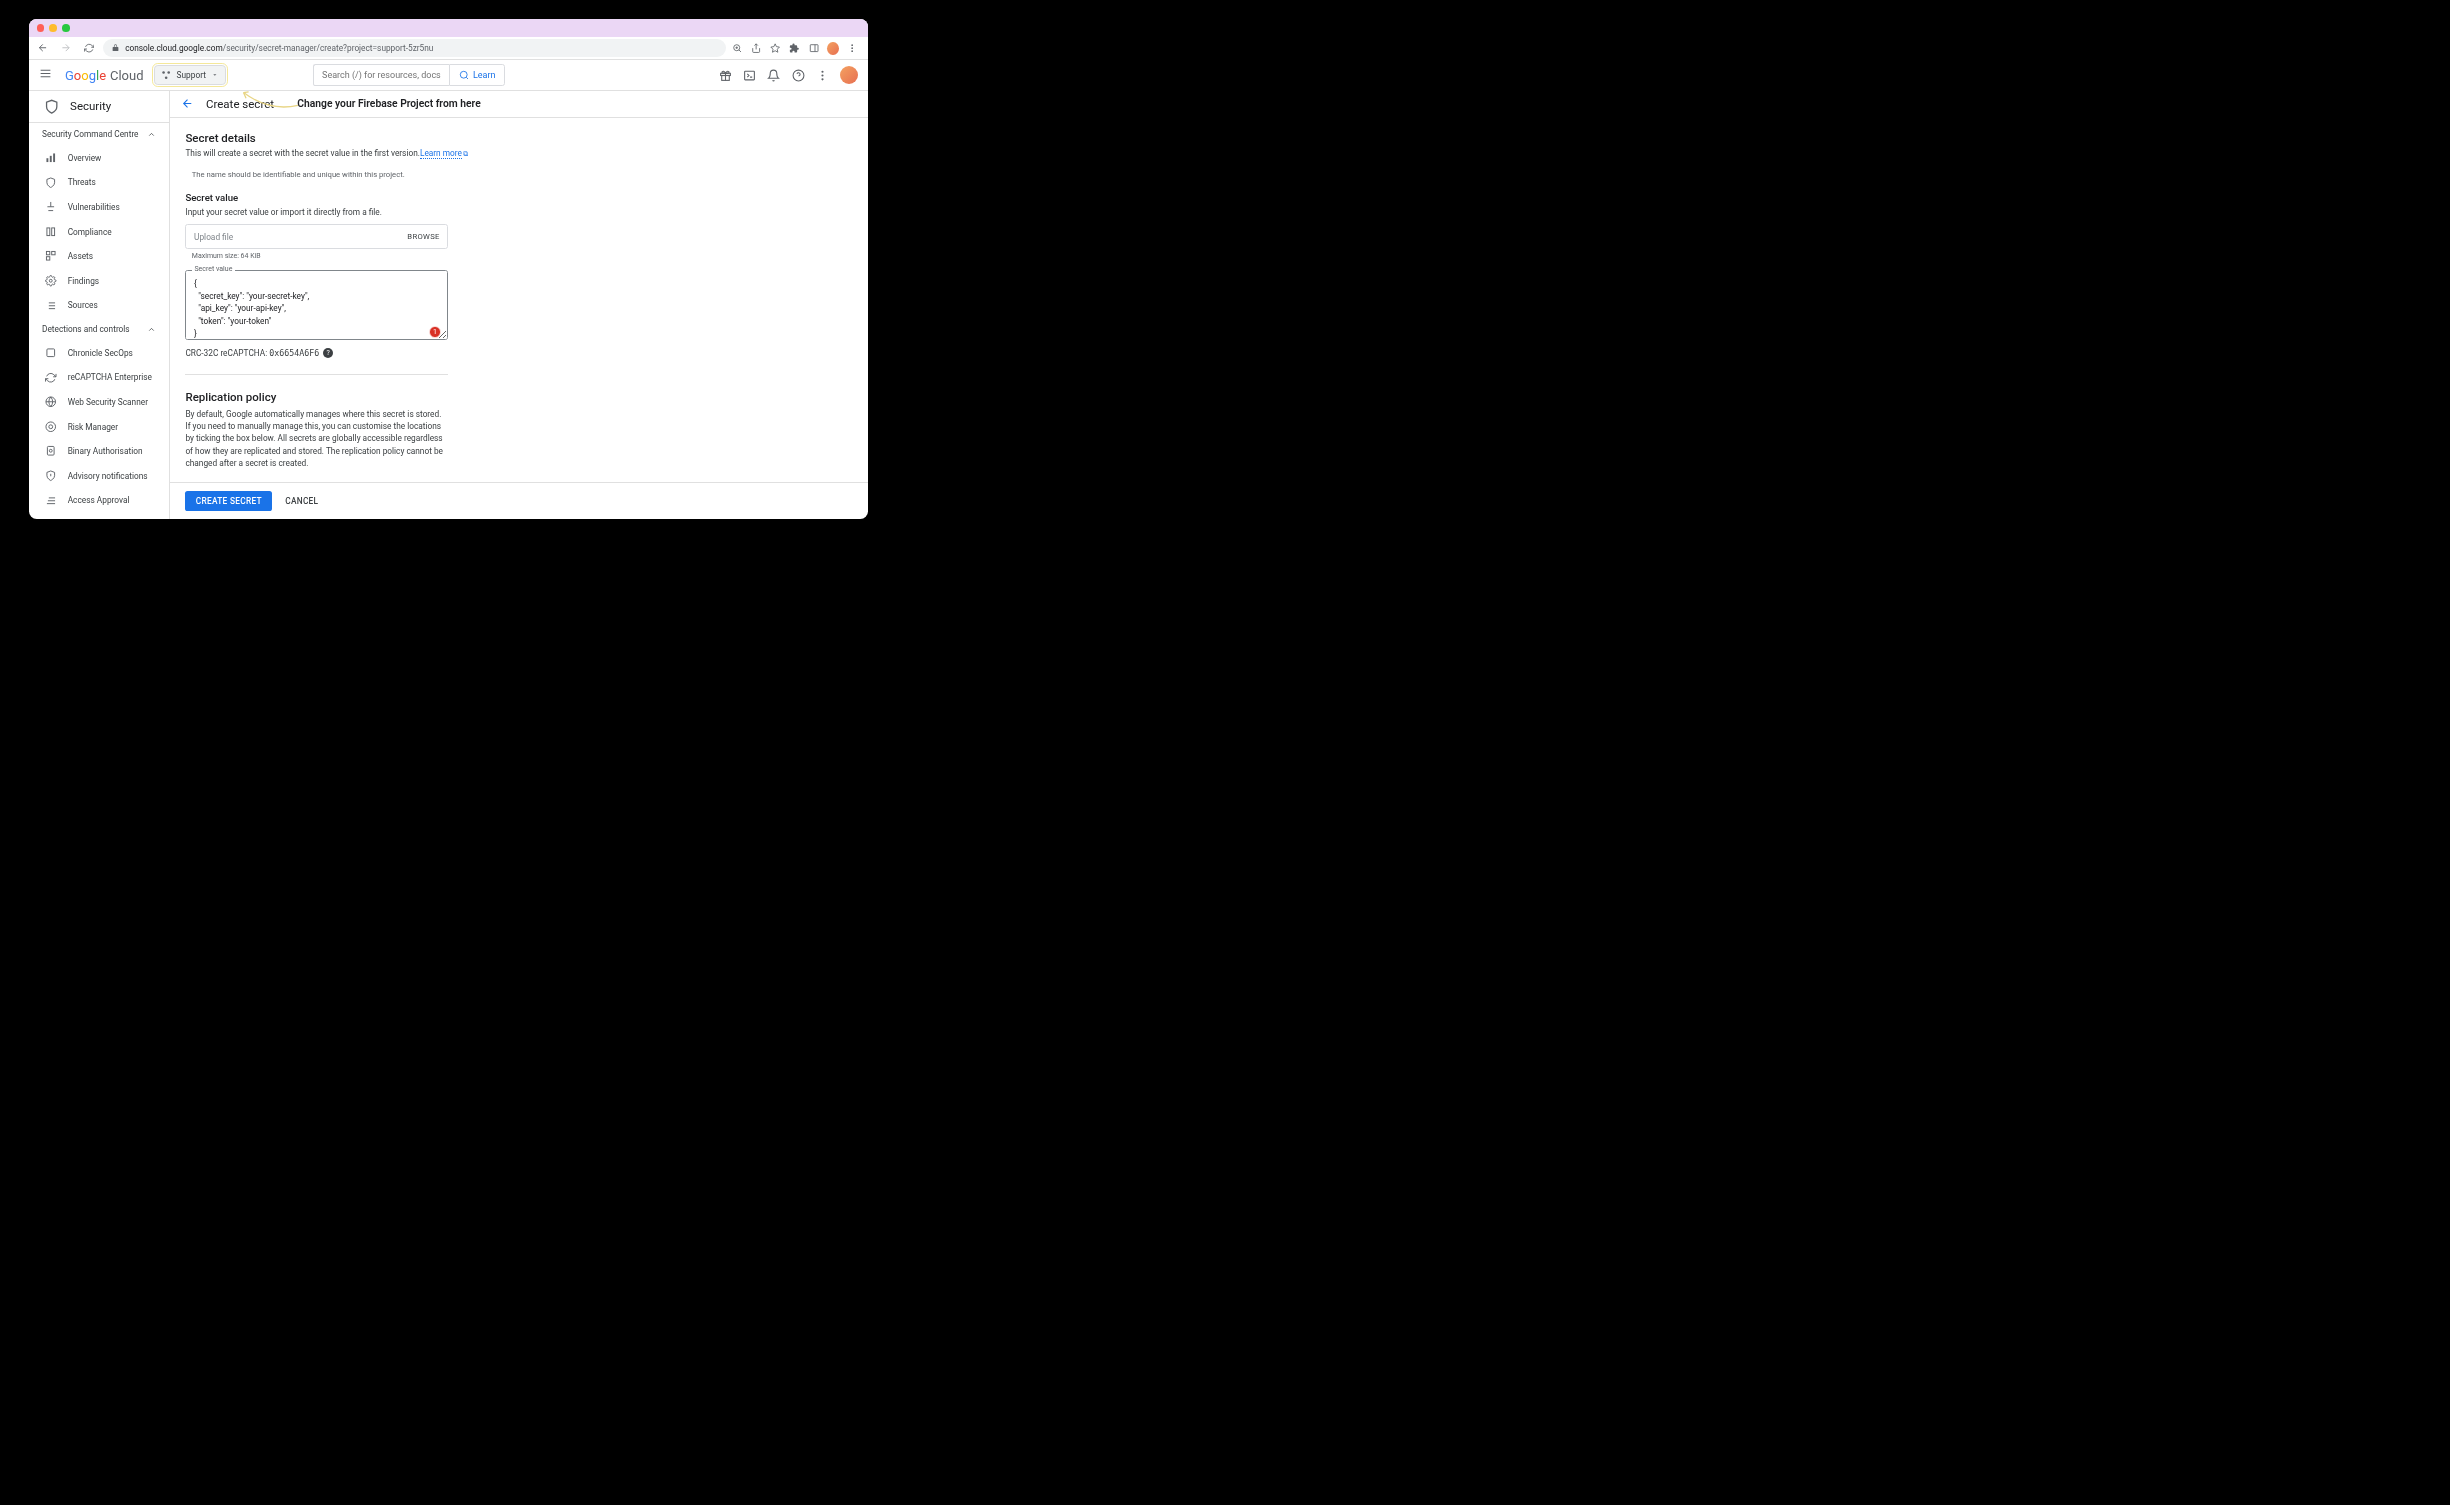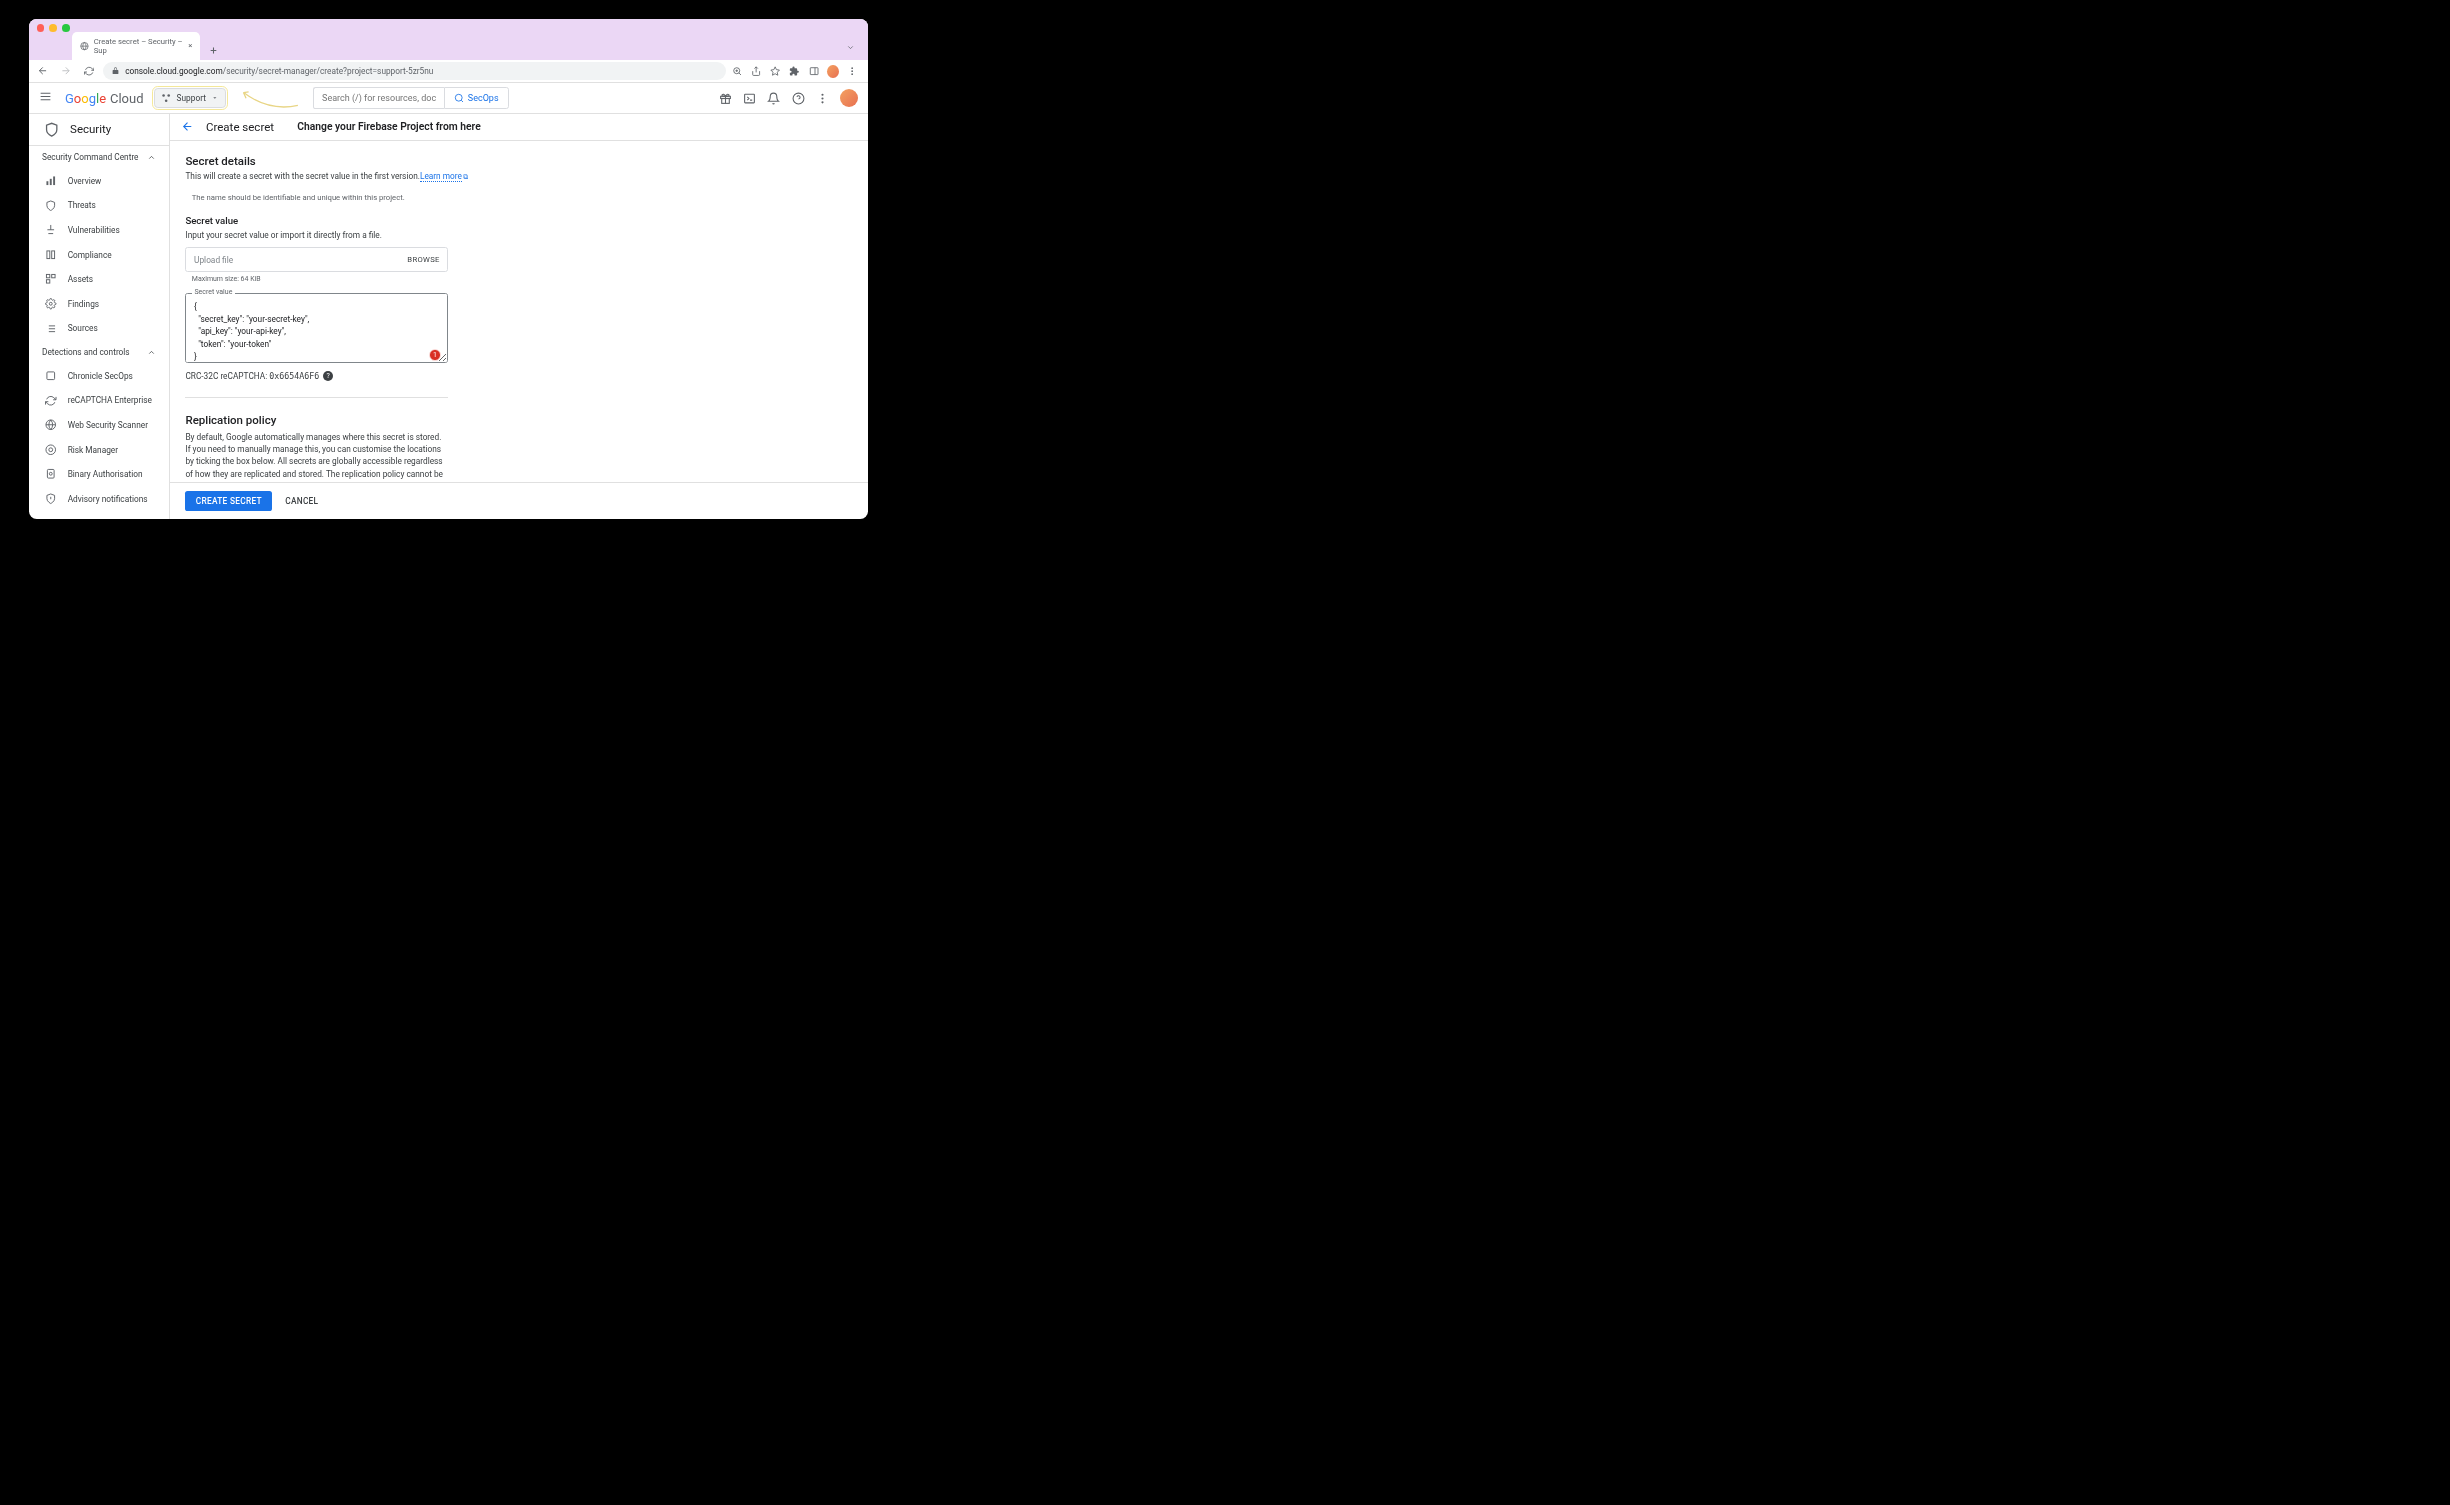--- a/index.html
+++ b/index.html
@@ -84,37 +84,20 @@
 <body>
 
 <div class="window">
   <div class="titlebar">
     <div class="traffic-lights">
       <div class="tl red"></div>
       <div class="tl yellow"></div>
       <div class="tl green"></div>
     </div>
   </div>
-  <div class="tab-strip">
-    <div class="tab">
-      <svg class="favicon" viewBox="0 0 24 24" fill="none" stroke="#5f6368" stroke-width="2">
-          <circle cx="12" cy="12" r="10"></circle>
-          <path d="M2 12h20M12 2a15 15 0 010 20M12 2a15 15 0 000 20"></path>
-        </svg>
-      <span>Create secret – Security – Sup</span>
-      <span class="close">×</span>
-    </div>
-    <div class="new-tab">+</div>
-    <div style="flex:1"></div>
-    <div style="padding:5.1px 7.7px;color:#5f6368">
-      <svg width="9" height="9" viewBox="0 0 24 24" fill="none" stroke="currentColor" stroke-width="2">
-          <path d="M6 9l6 6 6-6"></path>
-        </svg>
-    </div>
-  </div>
   <div class="addr-bar">
     <div class="nav-btn">
         <svg width="11.5" height="11.5" viewBox="0 0 24 24" fill="none" stroke="#5f6368" stroke-width="2">
           <path d="M19 12H5M12 19l-7-7 7-7"></path>
         </svg>
       </div>
     <div class="nav-btn" style="opacity:0.4">
         <svg width="11.5" height="11.5" viewBox="0 0 24 24" fill="none" stroke="#5f6368" stroke-width="2">
           <path d="M5 12h14M12 5l7 7-7 7"></path>
         </svg>
@@ -193,21 +176,21 @@
           <path d="M7 10l5 5 5-5z"></path>
         </svg>
     </div>
     <div class="search-box">
       <input class="search-input" readonly="" placeholder="Search (/) for resources, docs, products and more" style="">
       <button class="search-btn">
         <svg width="10.3" height="10.3" viewBox="0 0 24 24" fill="none" stroke="currentColor" stroke-width="2">
             <circle cx="11" cy="11" r="8"></circle>
             <line x1="21" y1="21" x2="17" y2="17"></line>
           </svg>
-        <span>SecOps</span>
+        <span>Learn</span>
       </button>
     </div>
     <div style="flex:1"></div>
     <div class="header-icons">
       <div class="hi">
           <svg width="13" height="13" viewBox="0 0 24 24" fill="none" stroke="currentColor" stroke-width="2">
             <rect x="3" y="8" width="18" height="4"></rect>
             <rect x="5" y="12" width="14" height="9"></rect>
             <line x1="12" y1="8" x2="12" y2="21"></line>
             <path d="M12 8C12 8 9 2 6 5s6 3 6 3zM12 8c0 0 3-6 6-3s-6 3-6 3z"></path>

